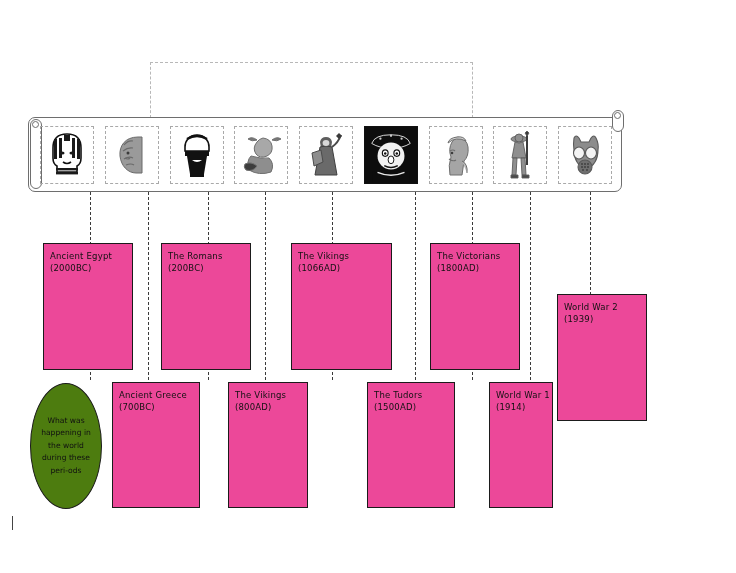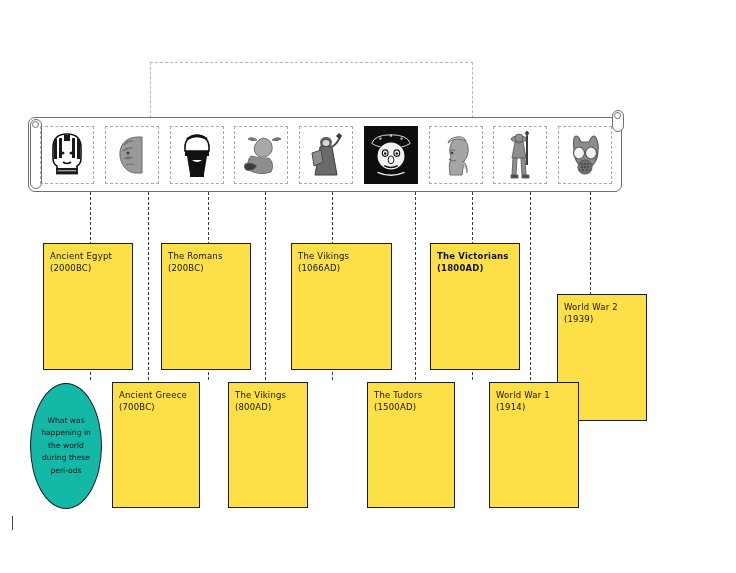--- a/index.html
+++ b/index.html
@@ -114,21 +114,21 @@
   .connector {
     position: absolute;
     width: 0;
     border-left: 1.6px dashed #3a3a3a;
   }
 
   
   .period-box {
     position: absolute;
     border: 1.4px solid #1b1b1b;
-    background: #fde047;
+    background: #ec4899;
     box-sizing: border-box;
     padding: 6px 5px 4px 6px;
   }
   .period-title,
   .period-date {
     font-family: "DejaVu Sans", sans-serif;
     font-size: 8.5px;
     line-height: 12px;
     color: #111111;
     letter-spacing: 0.2px;
@@ -150,21 +150,21 @@
     left: 30px;
     top: 383px;
     width: 72px;
     height: 126px;
     border: 1.3px solid #1b1b1b;
     border-radius: 50%;
     box-sizing: border-box;
     display: flex;
     align-items: center;
     justify-content: center;
-    background: #14b8a6;
+    background: #4d7c0f;
   }
   .question-text {
     font-family: "DejaVu Sans", sans-serif;
     font-size: 7.6px;
     line-height: 12.4px;
     color: #111111;
     text-align: center;
     padding: 0 4px;
   }
 
@@ -351,41 +351,41 @@
         <div class="period-date">(2000BC)</div>
       </div>
       <div class="period-box" style="left: 161px; top: 243px; width: 90px; height: 127px;">
         <div class="period-title">The Romans</div>
         <div class="period-date">(200BC)</div>
       </div>
       <div class="period-box" style="left: 291px; top: 243px; width: 101px; height: 127px;">
         <div class="period-title">The Vikings</div>
         <div class="period-date">(1066AD)</div>
       </div>
-      <div class="period-box" style="left: 430px; top: 243px; width: 90px; height: 127px; font-weight: bold;">
+      <div class="period-box" style="left: 430px; top: 243px; width: 90px; height: 127px;">
         <div class="period-title">The Victorians</div>
         <div class="period-date">(1800AD)</div>
       </div>
       <div class="period-box" style="left: 557px; top: 262px; width: 90px; height: 127px; margin-top: 32px;">
         <div class="period-title">World War 2</div>
         <div class="period-date">(1939)</div>
       </div>
       <div class="period-box" style="left: 112px; top: 382px; width: 88px; height: 126px;">
         <div class="period-title">Ancient Greece</div>
         <div class="period-date">(700BC)</div>
       </div>
       <div class="period-box" style="left: 228px; top: 382px; width: 80px; height: 126px;">
         <div class="period-title">The Vikings</div>
         <div class="period-date">(800AD)</div>
       </div>
       <div class="period-box" style="left: 367px; top: 382px; width: 88px; height: 126px;">
         <div class="period-title">The Tudors</div>
         <div class="period-date">(1500AD)</div>
       </div>
-      <div class="period-box" style="left: 489px; top: 382px; width: 90px; height: 126px;">
+      <div class="period-box" style="left: 489px; top: 382px; width: 64px; height: 126px;">
         <div class="period-title">World War 1</div>
         <div class="period-date">(1914)</div>
       </div>
     </div>
 
   <div class="question-oval">
     <div class="question-text">What was happening in the world during these peri-ods</div>
   </div>
 
   <div class="corner-tick"></div>

